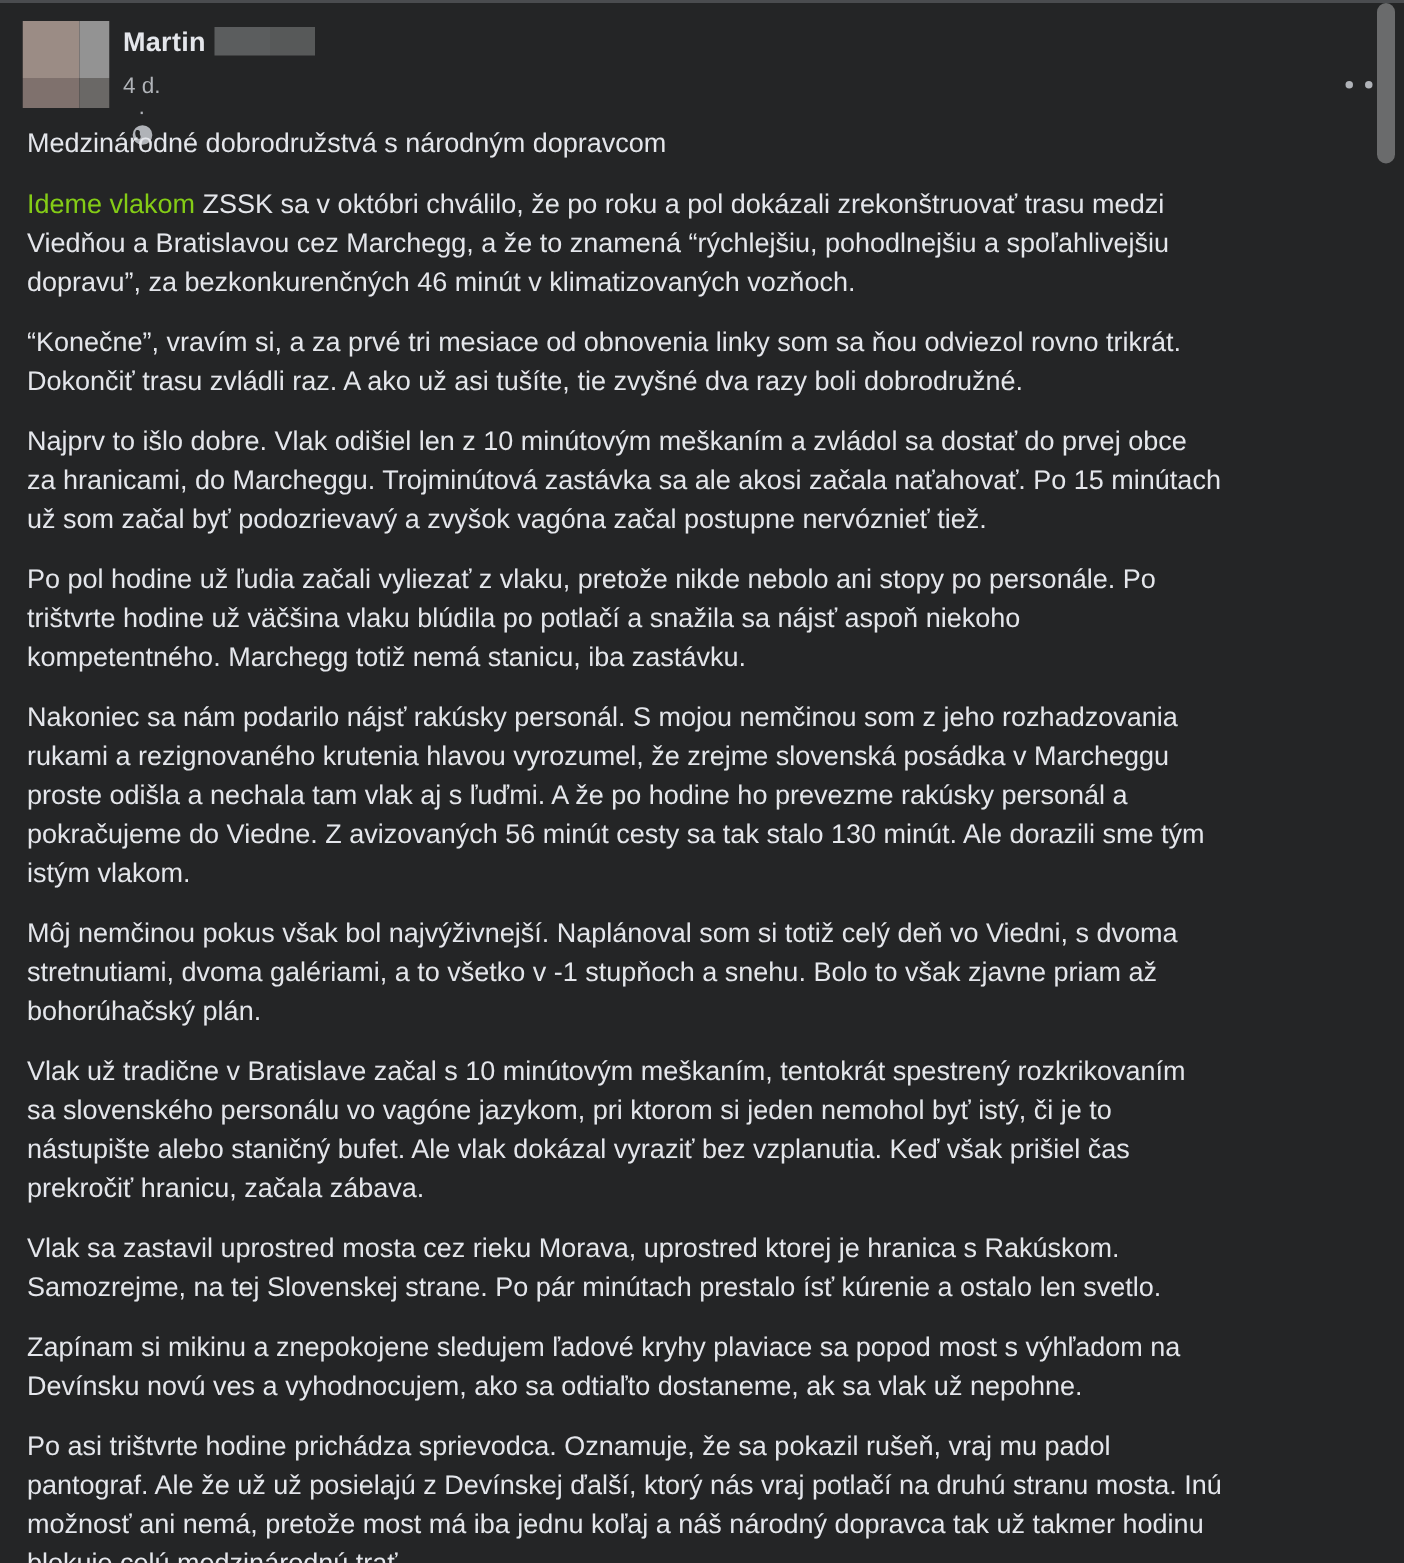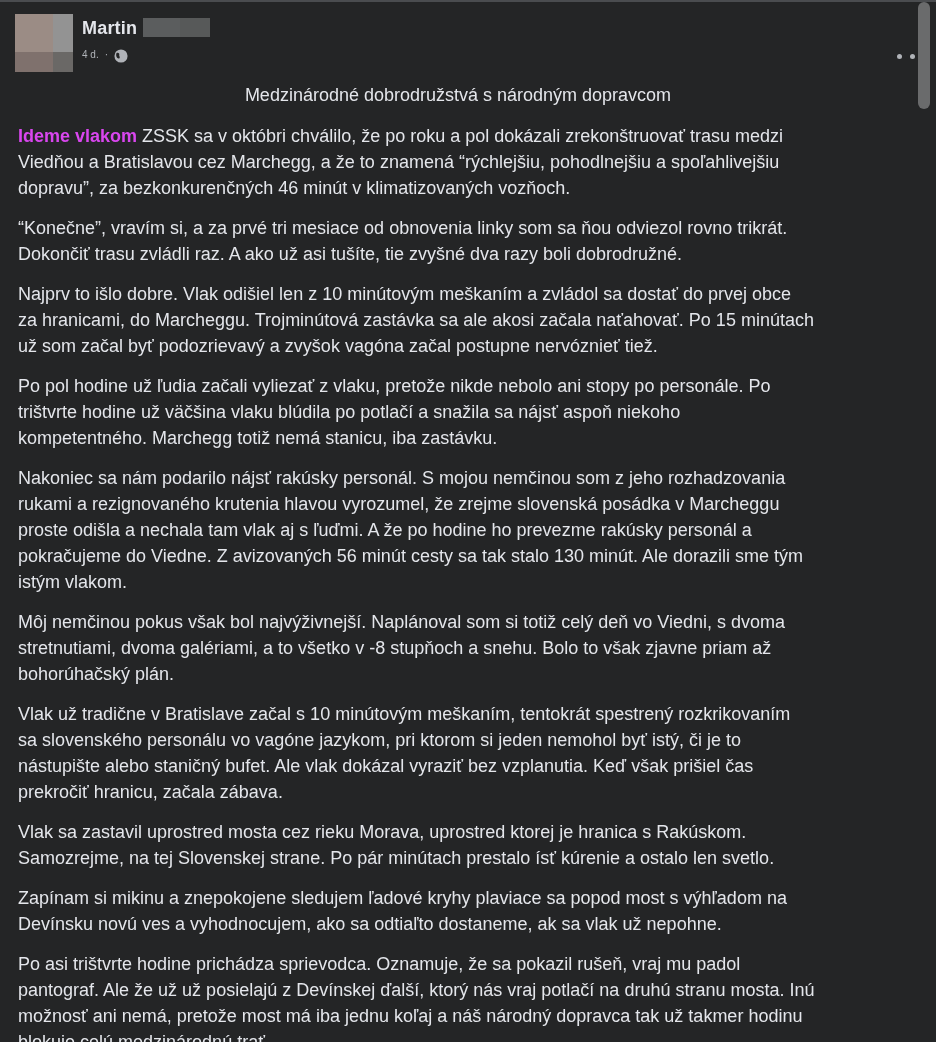--- a/index.html
+++ b/index.html
@@ -66,23 +66,24 @@
       width: 67px;
       height: 19px;
       margin-left: 6px;
       background: linear-gradient(to right, #5b5d5e 0 55%, #575959 55% 100%);
     }
     .meta-row {
       position: absolute;
       left: 67px;
       top: 35px;
       display: flex;
-      align-items: flex-start;
-      font-size: 10px;
+      align-items: center;
+      font-size: 15px;
       color: #b0b3b8;
+      flex-direction: column;
     }
     .meta-row .dot {
       margin: 0 6px;
     }
     .globe-icon {
       display: inline-block;
       width: 14px;
       height: 14px;
     }
     .more-button {
@@ -109,25 +110,24 @@
       font-size: 18px;
       line-height: 26px;
       color: #e4e6eb;
     }
     .body-text p {
       margin: 0 0 14px 0;
       white-space: nowrap;
     }
     .body-text .title {
       margin-bottom: 15px;
-      text-align: center;
     }
     .hashtag-link {
-      color: #d946ef;
-      font-weight: bold;
+      color: #84cc16;
+      font-weight: normal;
       cursor: pointer;
     }
     .scrollbar {
       position: absolute;
       left: 917px;
       top: 0;
       width: 19px;
       height: 1042px;
     }
     .scrollbar-thumb {
@@ -185,21 +185,21 @@
     <p><span class="hashtag-link">Ideme vlakom</span><span> ZSSK sa v októbri chválilo, že po roku a pol dokázali zrekonštruovať trasu medzi</span><br><span>Viedňou a Bratislavou cez Marchegg, a že to znamená “rýchlejšiu, pohodlnejšiu a spoľahlivejšiu</span><br><span>dopravu”, za bezkonkurenčných 46 minút v klimatizovaných vozňoch.</span></p>
 
     <p><span>“Konečne”, vravím si, a za prvé tri mesiace od obnovenia linky som sa ňou odviezol rovno trikrát.</span><br><span>Dokončiť trasu zvládli raz. A ako už asi tušíte, tie zvyšné dva razy boli dobrodružné.</span></p>
 
     <p><span>Najprv to išlo dobre. Vlak odišiel len z 10 minútovým meškaním a zvládol sa dostať do prvej obce</span><br><span>za hranicami, do Marcheggu. Trojminútová zastávka sa ale akosi začala naťahovať. Po 15 minútach</span><br><span>už som začal byť podozrievavý a zvyšok vagóna začal postupne nervóznieť tiež.</span></p>
 
     <p><span>Po pol hodine už ľudia začali vyliezať z vlaku, pretože nikde nebolo ani stopy po personále. Po</span><br><span>trištvrte hodine už väčšina vlaku blúdila po potlačí a snažila sa nájsť aspoň niekoho</span><br><span>kompetentného. Marchegg totiž nemá stanicu, iba zastávku.</span></p>
 
     <p><span>Nakoniec sa nám podarilo nájsť rakúsky personál. S mojou nemčinou som z jeho rozhadzovania</span><br><span>rukami a rezignovaného krutenia hlavou vyrozumel, že zrejme slovenská posádka v Marcheggu</span><br><span>proste odišla a nechala tam vlak aj s ľuďmi. A že po hodine ho prevezme rakúsky personál a</span><br><span>pokračujeme do Viedne. Z avizovaných 56 minút cesty sa tak stalo 130 minút. Ale dorazili sme tým</span><br><span>istým vlakom.</span></p>
 
-    <p><span>Môj nemčinou pokus však bol najvýživnejší. Naplánoval som si totiž celý deň vo Viedni, s dvoma</span><br><span>stretnutiami, dvoma galériami, a to všetko v -8 stupňoch a snehu. Bolo to však zjavne priam až</span><br><span>bohorúhačský plán.</span></p>
+    <p><span>Môj nemčinou pokus však bol najvýživnejší. Naplánoval som si totiž celý deň vo Viedni, s dvoma</span><br><span>stretnutiami, dvoma galériami, a to všetko v -1 stupňoch a snehu. Bolo to však zjavne priam až</span><br><span>bohorúhačský plán.</span></p>
 
     <p><span>Vlak už tradične v Bratislave začal s 10 minútovým meškaním, tentokrát spestrený rozkrikovaním</span><br><span>sa slovenského personálu vo vagóne jazykom, pri ktorom si jeden nemohol byť istý, či je to</span><br><span>nástupište alebo staničný bufet. Ale vlak dokázal vyraziť bez vzplanutia. Keď však prišiel čas</span><br><span>prekročiť hranicu, začala zábava.</span></p>
 
     <p><span>Vlak sa zastavil uprostred mosta cez rieku Morava, uprostred ktorej je hranica s Rakúskom.</span><br><span>Samozrejme, na tej Slovenskej strane. Po pár minútach prestalo ísť kúrenie a ostalo len svetlo.</span></p>
 
     <p><span>Zapínam si mikinu a znepokojene sledujem ľadové kryhy plaviace sa popod most s výhľadom na</span><br><span>Devínsku novú ves a vyhodnocujem, ako sa odtiaľto dostaneme, ak sa vlak už nepohne.</span></p>
 
     <p><span>Po asi trištvrte hodine prichádza sprievodca. Oznamuje, že sa pokazil rušeň, vraj mu padol</span><br><span>pantograf. Ale že už už posielajú z Devínskej ďalší, ktorý nás vraj potlačí na druhú stranu mosta. Inú</span><br><span>možnosť ani nemá, pretože most má iba jednu koľaj a náš národný dopravca tak už takmer hodinu</span><br><span>blokuje celú medzinárodnú trať.</span></p>
   </div>
 </div>

